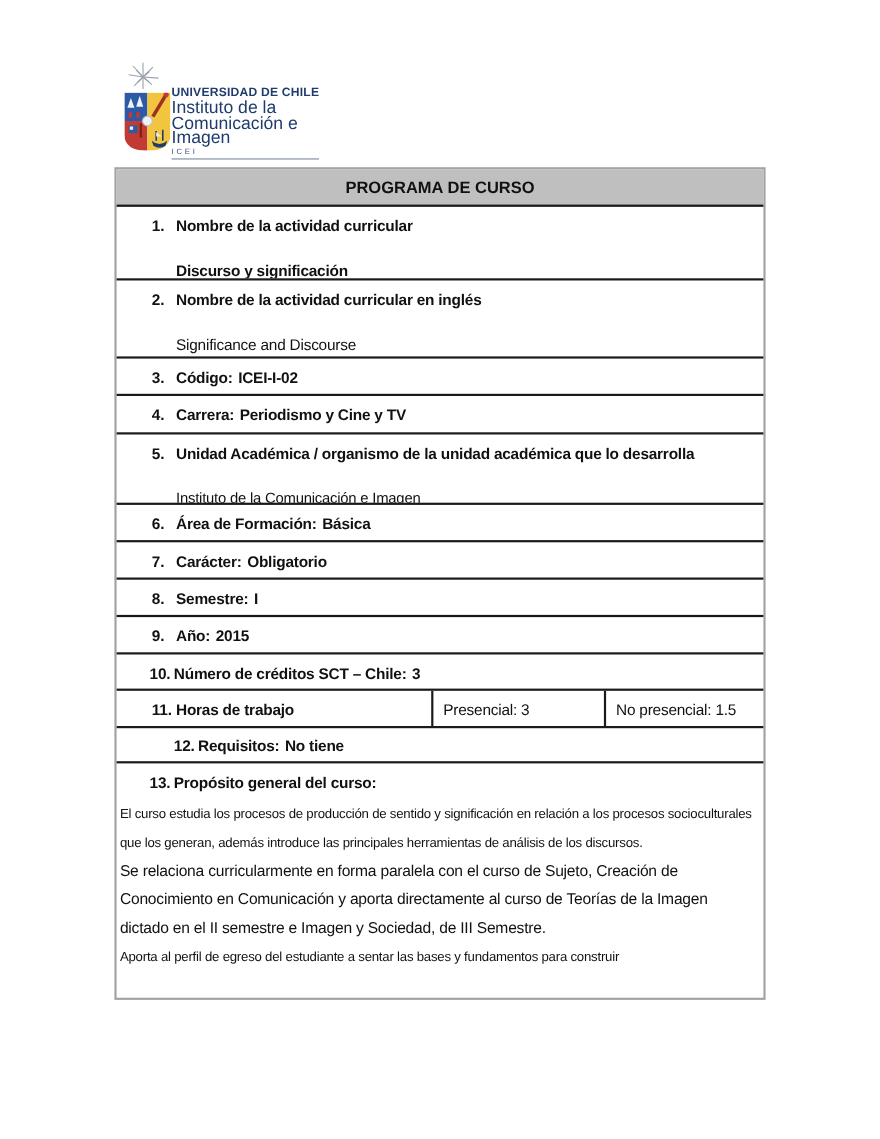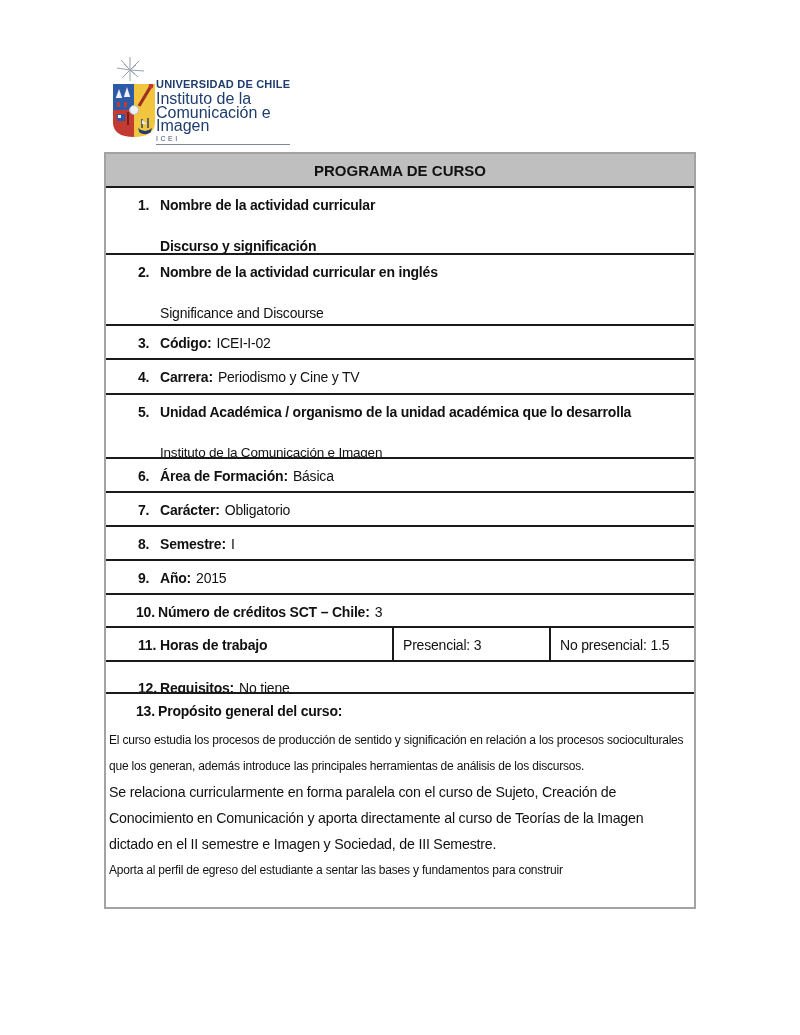--- a/index.html
+++ b/index.html
@@ -28,21 +28,21 @@
   }
   .row { position:relative; border-bottom:2px solid #1a1a1a; overflow:hidden; }
   .row:last-child { border-bottom:none; }
   .r-h69 { height:67px; } .r-h73 { height:71px; }
   .r-h36 { height:34px; } .r-h37 { height:35px; }
   .r-h66 { height:64px; } .r-h35 { height:33px; }
   .r-h34 { height:32px; } .r-h215 { height:213px; }
   .lab { padding:9px 8px 0 32px; }
   .num { display:inline-block; min-width:22px; font-weight:bold; }
   .bl  { font-weight:bold; }
-  .v   { margin-left:5px; font-weight:normal; }
+  .v   { margin-left:5px; font-weight:bold; }
   .val2 { padding:8px 8px 0 54px; }
   .val2.bold { font-weight:bold; }
   .val2.small { font-size:13.5px; }
   .gap17 { margin-top:17px; }
 
   
   .cells { display:flex; height:100%; }
   .c1 { width:286px; padding:9px 6px 0 32px; }
   .c2 { width:157px; border-left:2px solid #1a1a1a; padding:9px 6px 0 9px; }
   .c3 { flex:1; border-left:2px solid #1a1a1a; padding:9px 6px 0 9px; }
@@ -170,21 +170,21 @@
 
     <div class="row r-h36">
       <div class="cells">
         <div class="c1"><span class="num">11.</span><span class="bl">Horas de trabajo</span></div>
         <div class="c2">Presencial: 3</div>
         <div class="c3">No presencial: 1.5</div>
       </div>
     </div>
 
     <div class="row r-h34">
-      <div class="lab" style="padding-top:18px;"><span class="num">12.</span><span class="bl">Requisitos:</span><span class="v">No tiene</span></div>
+      <div class="lab" style="padding-top:8px;margin-left:20px;"><span class="num">12.</span><span class="bl">Requisitos:</span><span class="v">No tiene</span></div>
     </div>
 
     <div class="row r-h215">
       <div class="prop-label">
         <span class="num">13.</span><span class="bl">Propósito general del curso:</span>
       </div>
       <div class="prop-body">
         <p class="p1">El curso estudia los procesos de producción de sentido y significación en relación a los procesos socioculturales que los generan, además introduce las principales herramientas de  análisis de los discursos.</p>
         <p class="p2">Se relaciona curricularmente en forma paralela con el curso de Sujeto, Creación de Conocimiento  en Comunicación y aporta directamente al curso de Teorías de la Imagen dictado en el II semestre e Imagen y Sociedad, de III Semestre.</p>
         <p class="p3">Aporta al perfil de egreso del estudiante a sentar las bases y fundamentos para construir</p>

